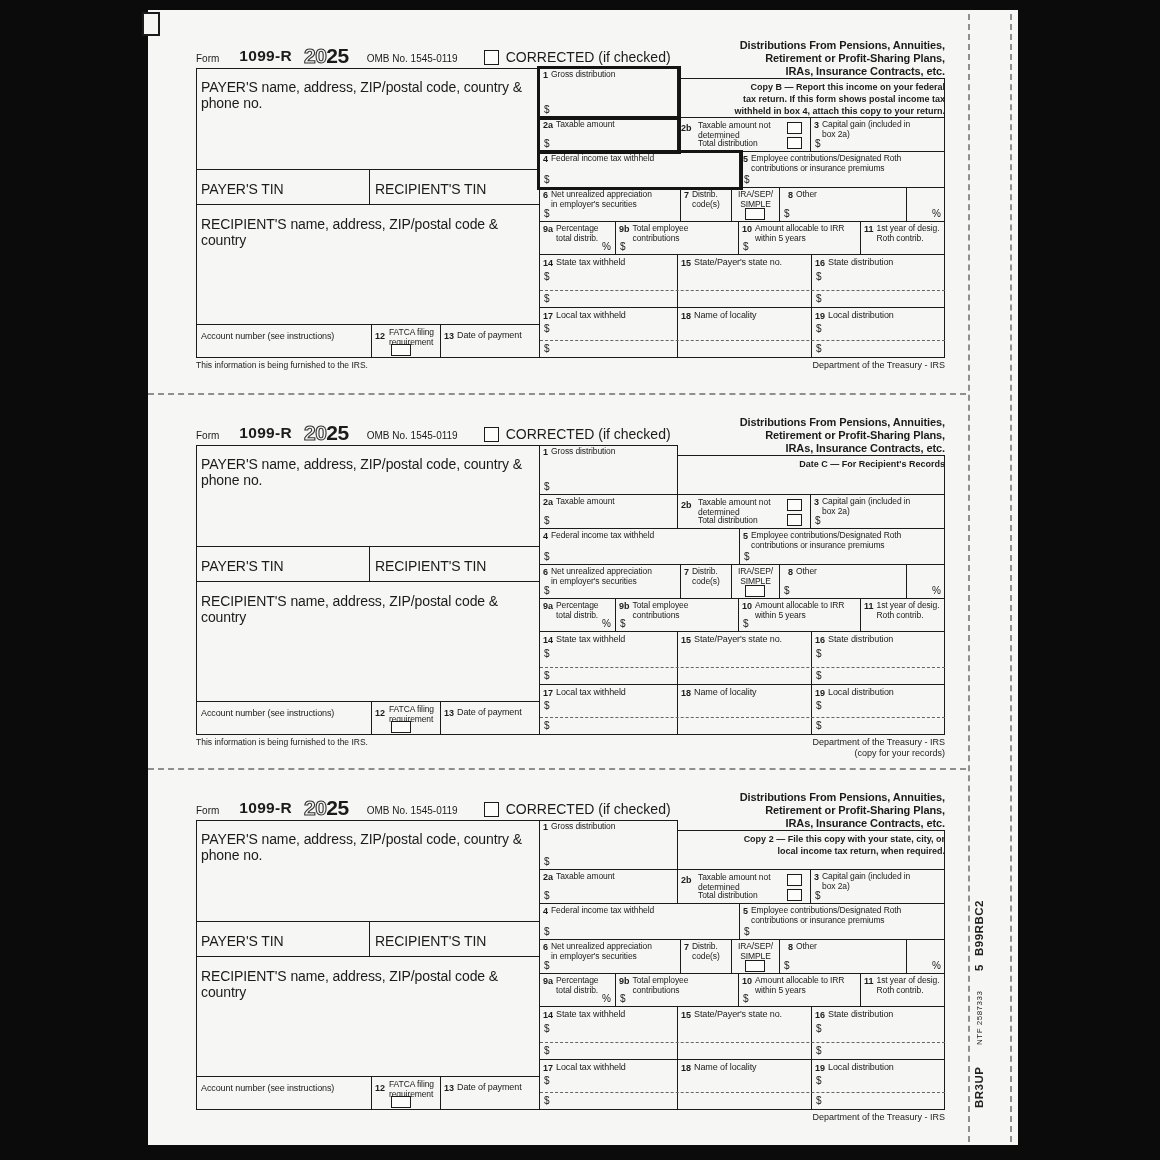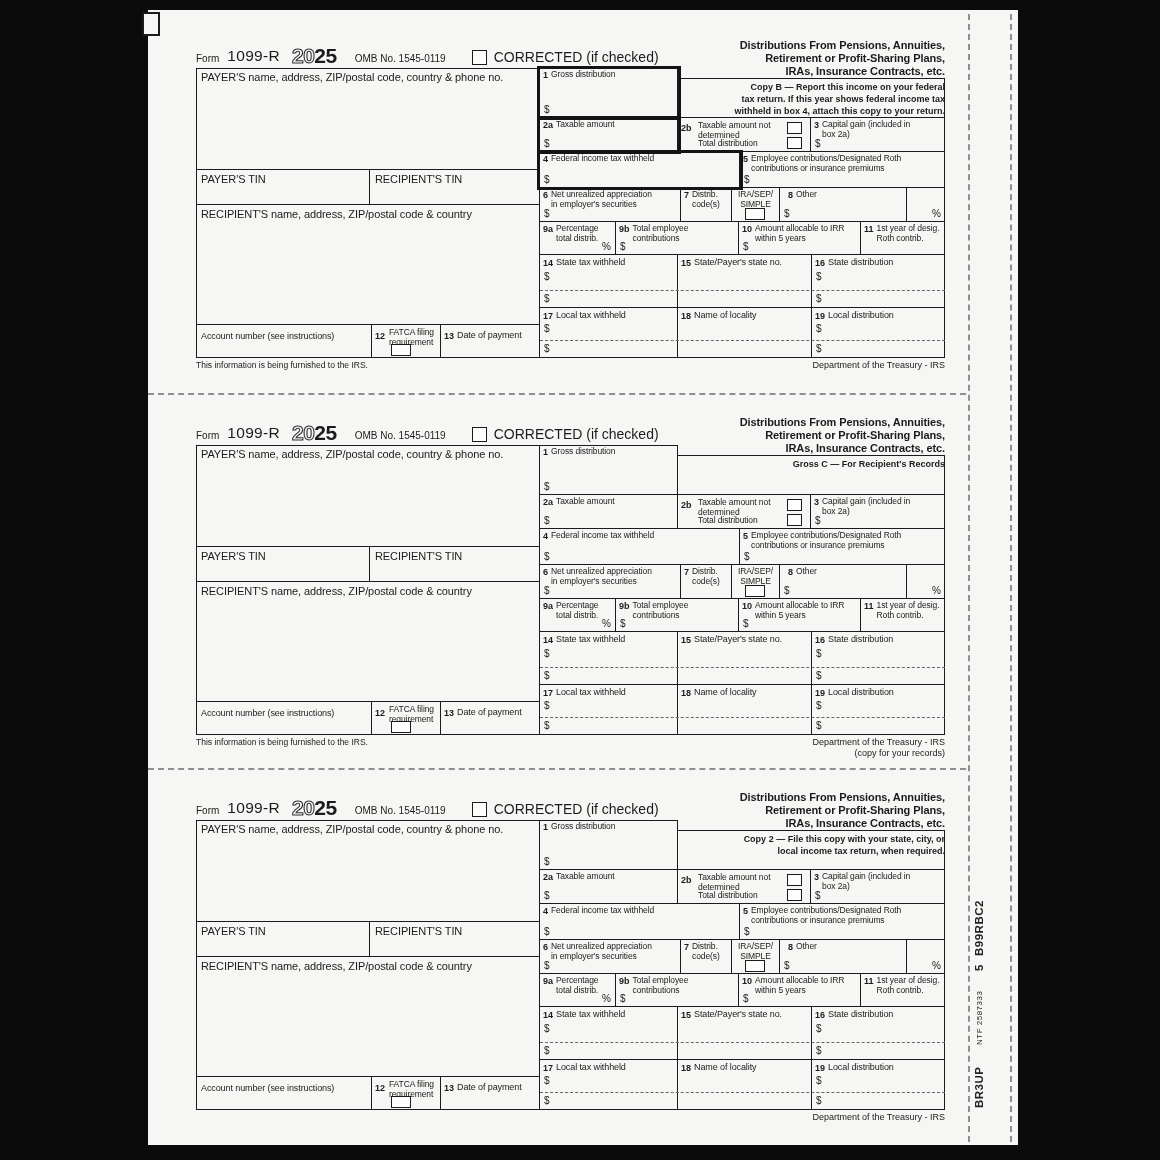--- a/index.html
+++ b/index.html
@@ -13,40 +13,40 @@
   .vdash{position:absolute;top:4px;height:1128px;width:0;border-left:2px dashed #8f8f8f;}
   .hdash{position:absolute;left:0;width:818px;height:0;border-top:2px dashed #8f8f8f;}
   .vtext{position:absolute;left:818px;width:26px;writing-mode:vertical-rl;transform:rotate(180deg);
          display:flex;align-items:center;justify-content:center;color:#222;}
   .vbold{font-weight:bold;font-size:11.5px;letter-spacing:.5px}
   .vsmall{font-size:8px;letter-spacing:.5px}
 
   .form{position:absolute;left:48px;width:749px;height:316px;}
   .hdr{position:absolute;left:0;top:-28px;height:26px;display:flex;align-items:flex-end;white-space:nowrap;}
   .h-form{font-size:10px;padding-bottom:2px}
-  .h-1099{font-size:15.5px;font-weight:normal;margin-left:8px;padding-bottom:1px;letter-spacing:.3px}
+  .h-1099{font-size:15.5px;font-weight:bold;margin-left:20px;padding-bottom:1px;letter-spacing:.3px}
   .h-year{font-size:21px;font-weight:bold;margin-left:12px;letter-spacing:-.5px;line-height:21px}
   .y-o{color:transparent;-webkit-text-stroke:1.1px #333;}
   .h-omb{font-size:10px;margin-left:18px;padding-bottom:2px}
   .h-cb{margin-left:26px;width:15px;height:15px;margin-bottom:1px}
   .h-corr{font-size:14px;margin-left:7px;padding-bottom:1px}
   .title-block{position:absolute;right:0;top:-29px;width:470px;text-align:right;
                font-weight:bold;font-size:11px;line-height:13px;letter-spacing:-.1px}
   .copy-block{position:absolute;right:0;top:13px;width:440px;text-align:right;
               font-weight:bold;font-size:9px;line-height:12px}
   .tbl{position:absolute;left:0;top:0;width:749px;height:290px;}
   .cell{position:absolute;box-sizing:border-box}
   .br{border-right:1px solid #1b1b1b}
   .bb{border-bottom:1px solid #1b1b1b}
   .edge{position:absolute;background:#1b1b1b}
   .lbl{position:absolute;left:3px;top:2px;display:flex;gap:3px;align-items:flex-start}
   .num{font-weight:bold;font-size:9px;line-height:10px}
   .txt{font-size:8.5px;line-height:9.5px;letter-spacing:-.1px}
   .tline{display:block}
-  .slbl{position:absolute;left:5px;top:3px;font-size:11px;letter-spacing:-.1px}
+  .slbl{position:absolute;left:5px;top:11px;font-size:14px;letter-spacing:-.1px}
   .abs{position:absolute}
   .dollar{position:absolute;left:4px;bottom:2px;font-size:10px}
   .pct{position:absolute;right:4px;bottom:2px;font-size:10px}
   .cb{position:absolute;background:#fdfdfc;border:1px solid #1b1b1b;box-sizing:border-box}
   .dashline{position:absolute;height:0;border-top:1px dashed #666}
   .thick{position:absolute;border:3px solid #141414;box-sizing:border-box;display:none}
   .form.emphasized .thick{display:block}
   .footer-l{position:absolute;left:0;top:292px;font-size:8.5px}
   .footer-r{position:absolute;right:0;top:292px;text-align:right;font-size:9px;line-height:11px}
 </style>
@@ -77,21 +77,21 @@
     </div>
 
     <div class="title-block">
       <div>Distributions From Pensions, Annuities,</div>
       <div>Retirement or Profit-Sharing Plans,</div>
       <div>IRAs, Insurance Contracts, etc.</div>
     </div>
 
     <div class="copy-block">
       <div>Copy B — Report this income on your federal</div>
-      <div>tax return. If this year shows federal income tax</div>
+      <div>tax return. If this form shows postal income tax</div>
       <div>withheld in box 4, attach this copy to your return.</div>
     </div>
 
     <div class="tbl">
 
       <div class="edge" style="left:0;top:0;width:482px;height:1px"></div>
       <div class="edge" style="left:0;top:0;width:1px;height:290px"></div>
       <div class="edge" style="left:0;top:289px;width:749px;height:1px"></div>
       <div class="edge" style="left:748px;top:10px;width:1px;height:280px"></div>
       <div class="edge" style="left:482px;top:10px;width:267px;height:1px"></div>
@@ -329,21 +329,21 @@
       <span class="h-corr">CORRECTED (if checked)</span>
     </div>
 
     <div class="title-block">
       <div>Distributions From Pensions, Annuities,</div>
       <div>Retirement or Profit-Sharing Plans,</div>
       <div>IRAs, Insurance Contracts, etc.</div>
     </div>
 
     <div class="copy-block">
-      <div>Gross C — For Recipient's Records</div>
+      <div>Date C — For Recipient's Records</div>
       <div></div>
       <div></div>
     </div>
 
     <div class="tbl">
 
       <div class="edge" style="left:0;top:0;width:482px;height:1px"></div>
       <div class="edge" style="left:0;top:0;width:1px;height:290px"></div>
       <div class="edge" style="left:0;top:289px;width:749px;height:1px"></div>
       <div class="edge" style="left:748px;top:10px;width:1px;height:280px"></div>

